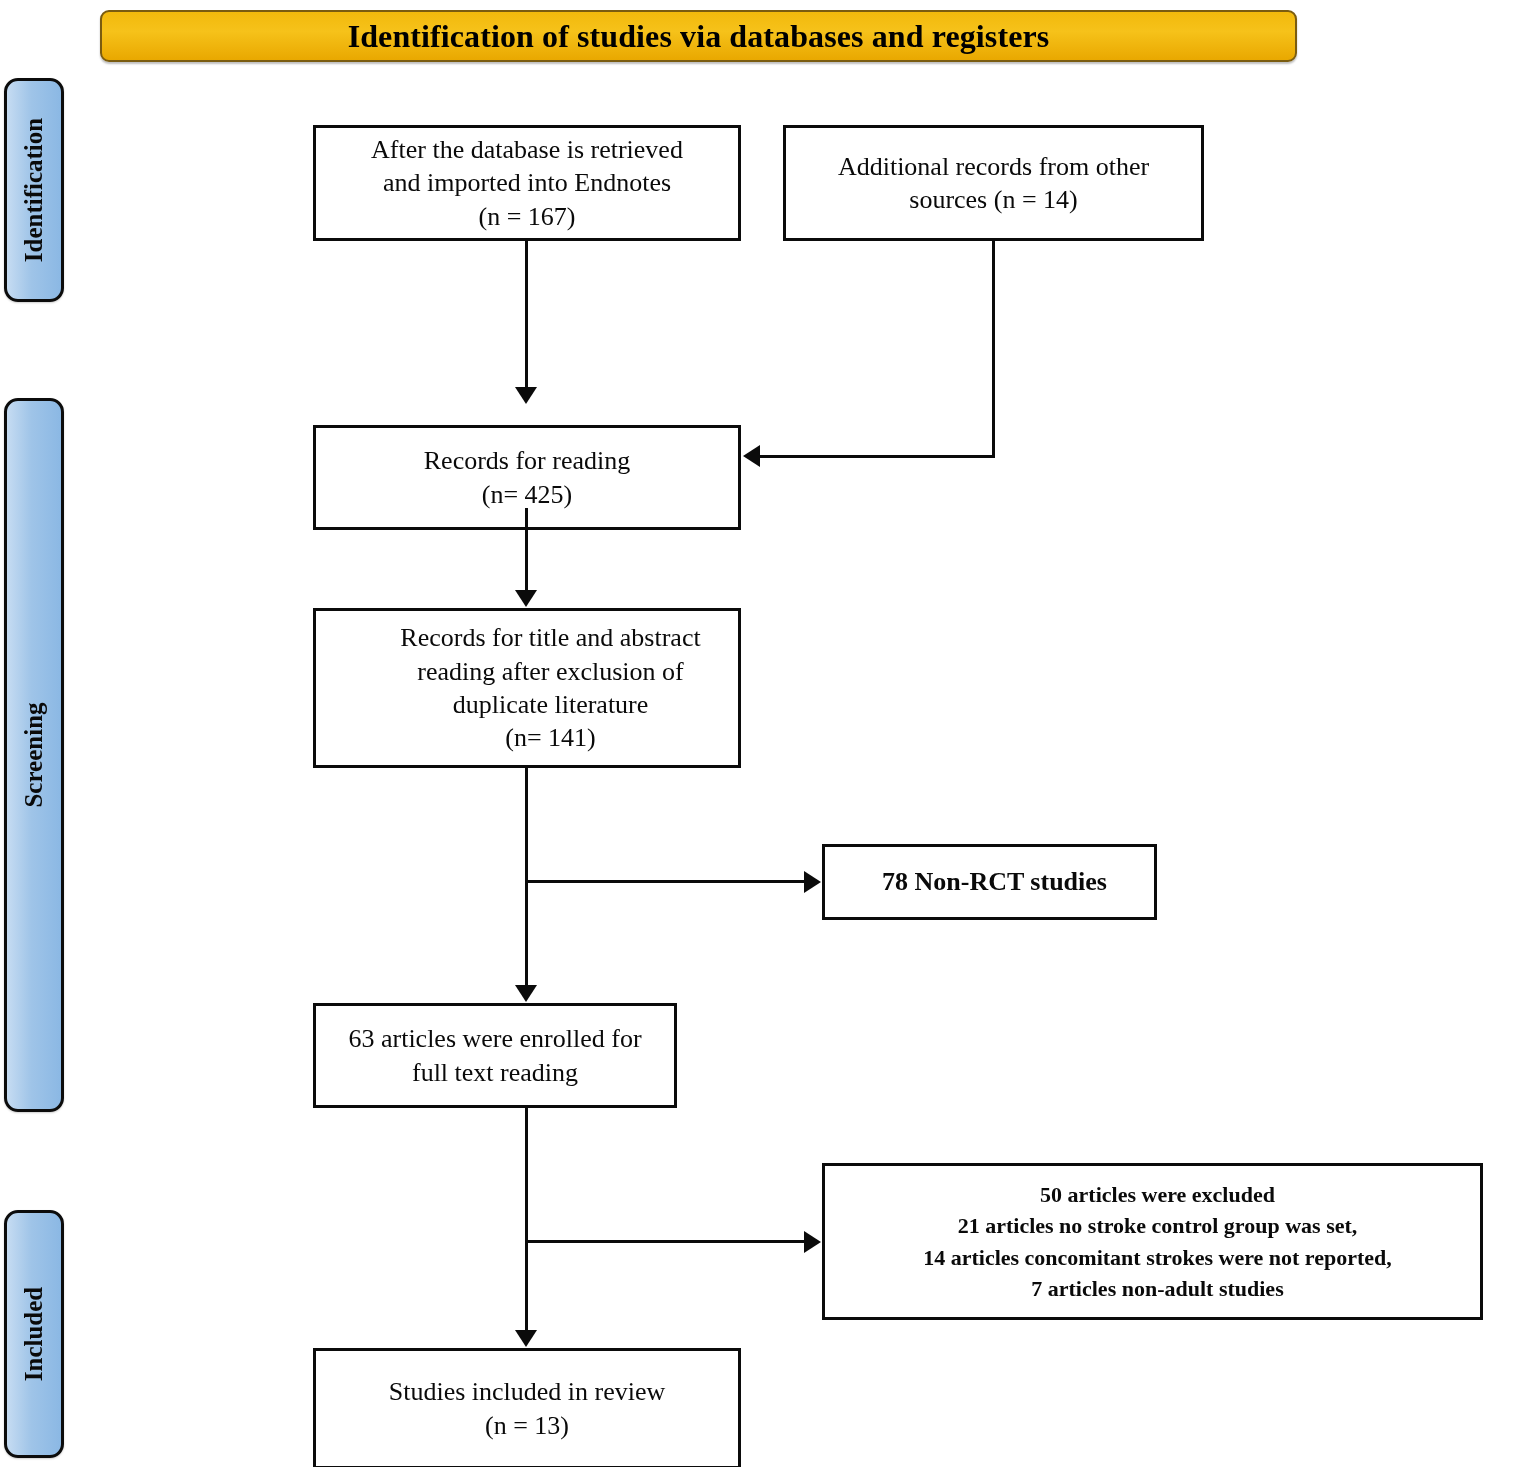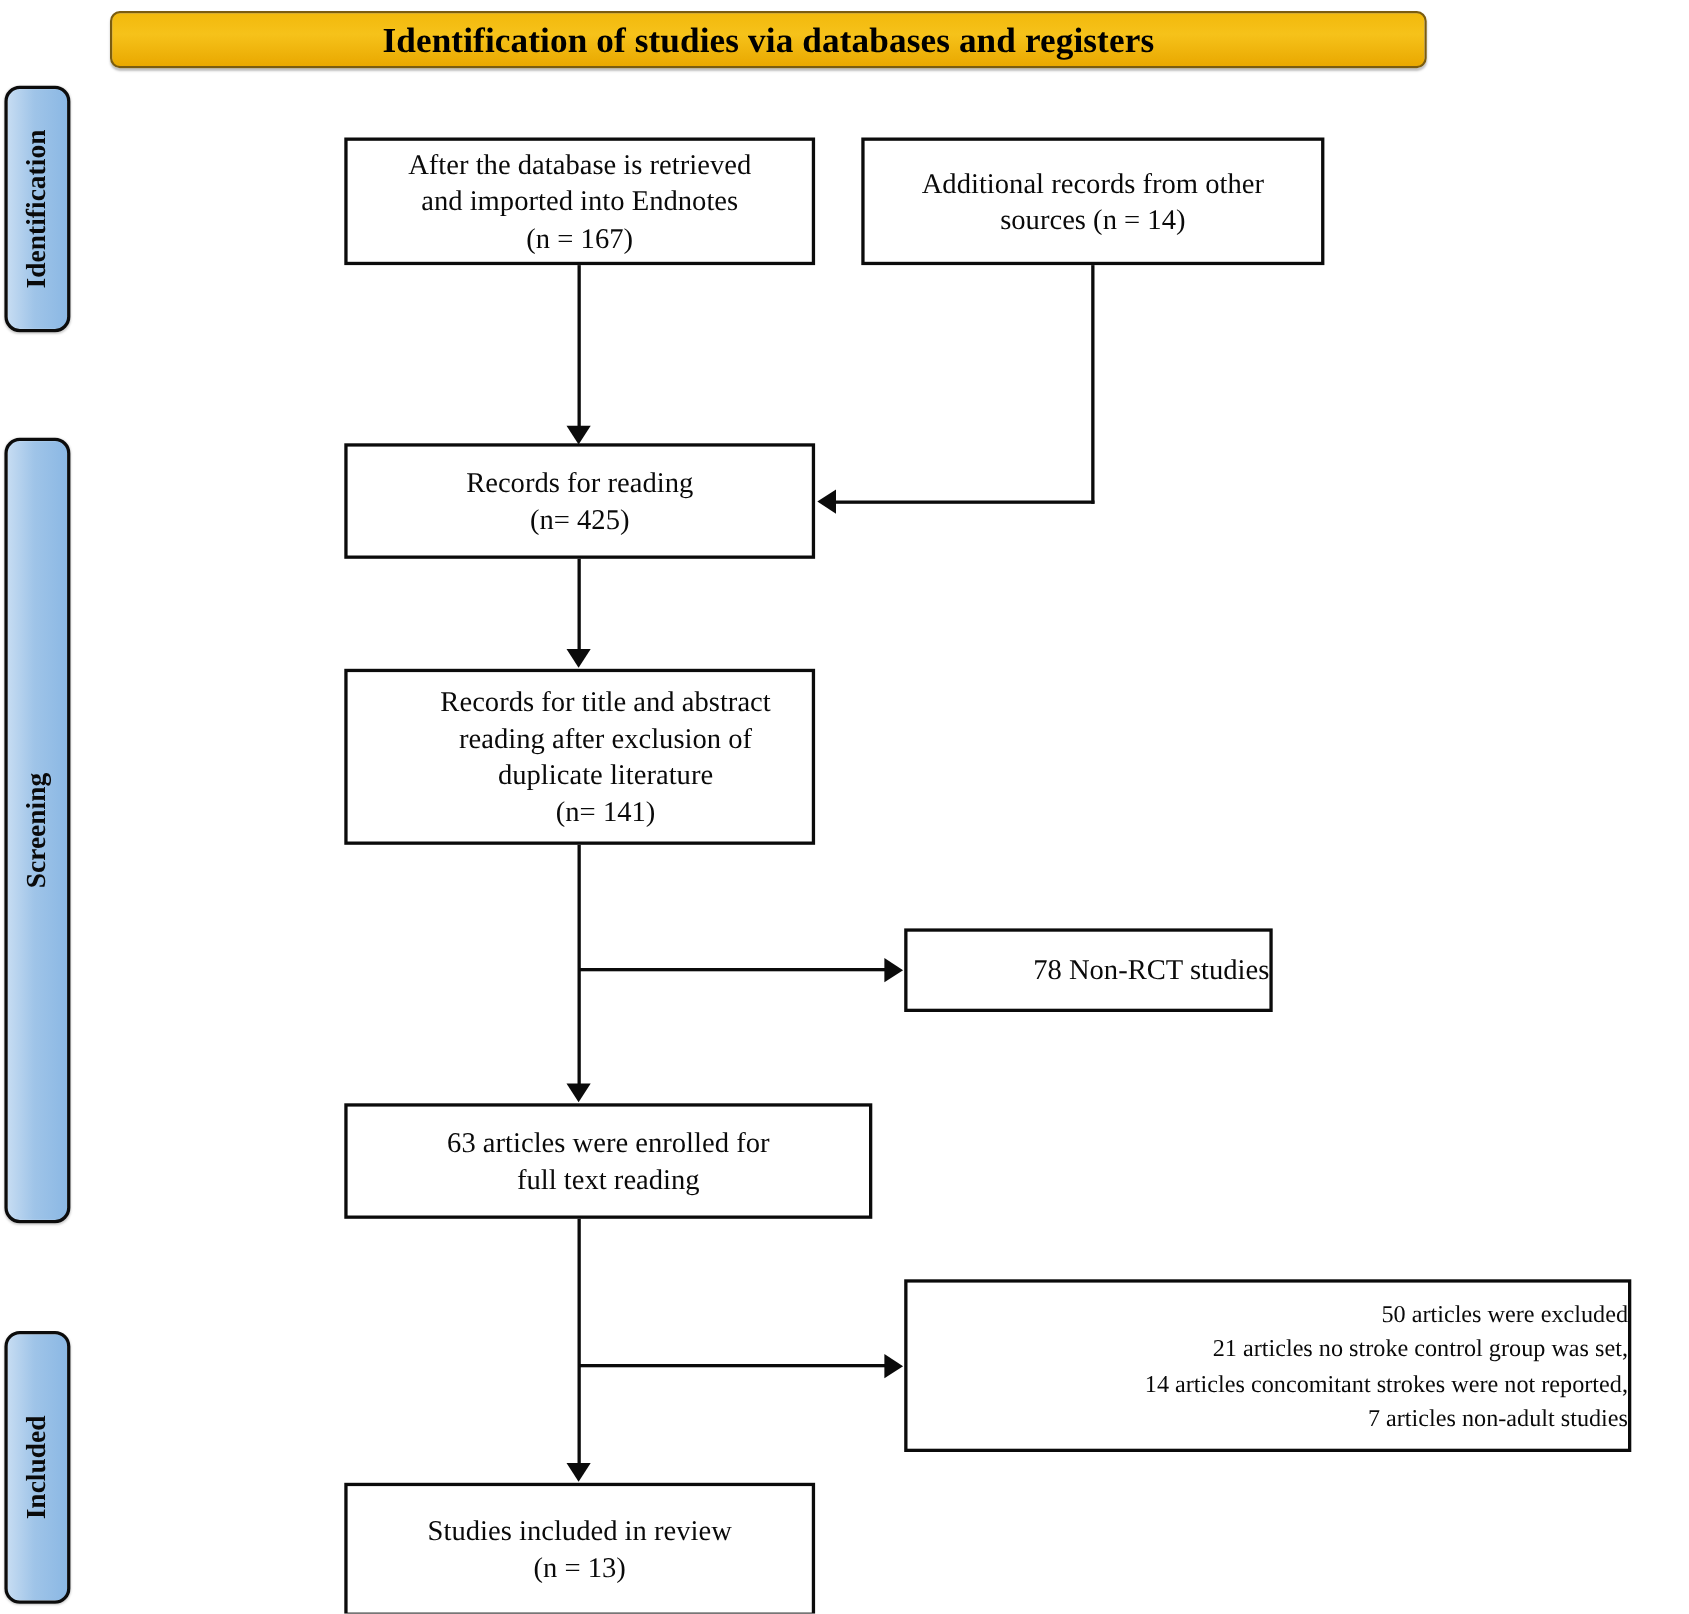--- a/index.html
+++ b/index.html
@@ -69,31 +69,32 @@
     box-sizing: border-box;
     display: flex;
     flex-direction: column;
     align-items: center;
     justify-content: center;
     font-size: 26px;
     line-height: 1.28;
     color: #0a0a0a;
   }
   .fbox.left-align {
-    align-items: flex-end;
+    align-items: center;
     padding-left: 10px;
+    font-weight: bold;
   }
   .fbox .ln { white-space: nowrap; }
 
   #box-database   { left: 313px; top: 125px;  width: 428px; height: 116px; }
   #box-additional { left: 783px; top: 125px;  width: 421px; height: 116px; }
-  #box-reading    { left: 313px; top: 403px;  width: 428px; height: 105px; }
+  #box-reading    { left: 313px; top: 425px;  width: 428px; height: 105px; }
   #box-titleabs   { left: 313px; top: 608px;  width: 428px; height: 160px; padding-left: 47px; }
   #box-nonrct     { left: 822px; top: 844px;  width: 335px; height: 76px;  }
-  #box-fulltext   { left: 313px; top: 1003px; width: 480px; height: 105px; text-align: right; }
+  #box-fulltext   { left: 313px; top: 1003px; width: 364px; height: 105px; text-align: right; }
   #box-excluded   { left: 822px; top: 1163px; width: 661px; height: 157px; font-size: 22px; line-height: 1.42; }
   #box-included   { left: 313px; top: 1348px; width: 428px; height: 121px;  }
 
   
   .conn { position: absolute; background: #0b0b0b; }
   .vline { width: 3px; }
   .hline { height: 3px; }
 
   .arrow-down {
     position: absolute;

